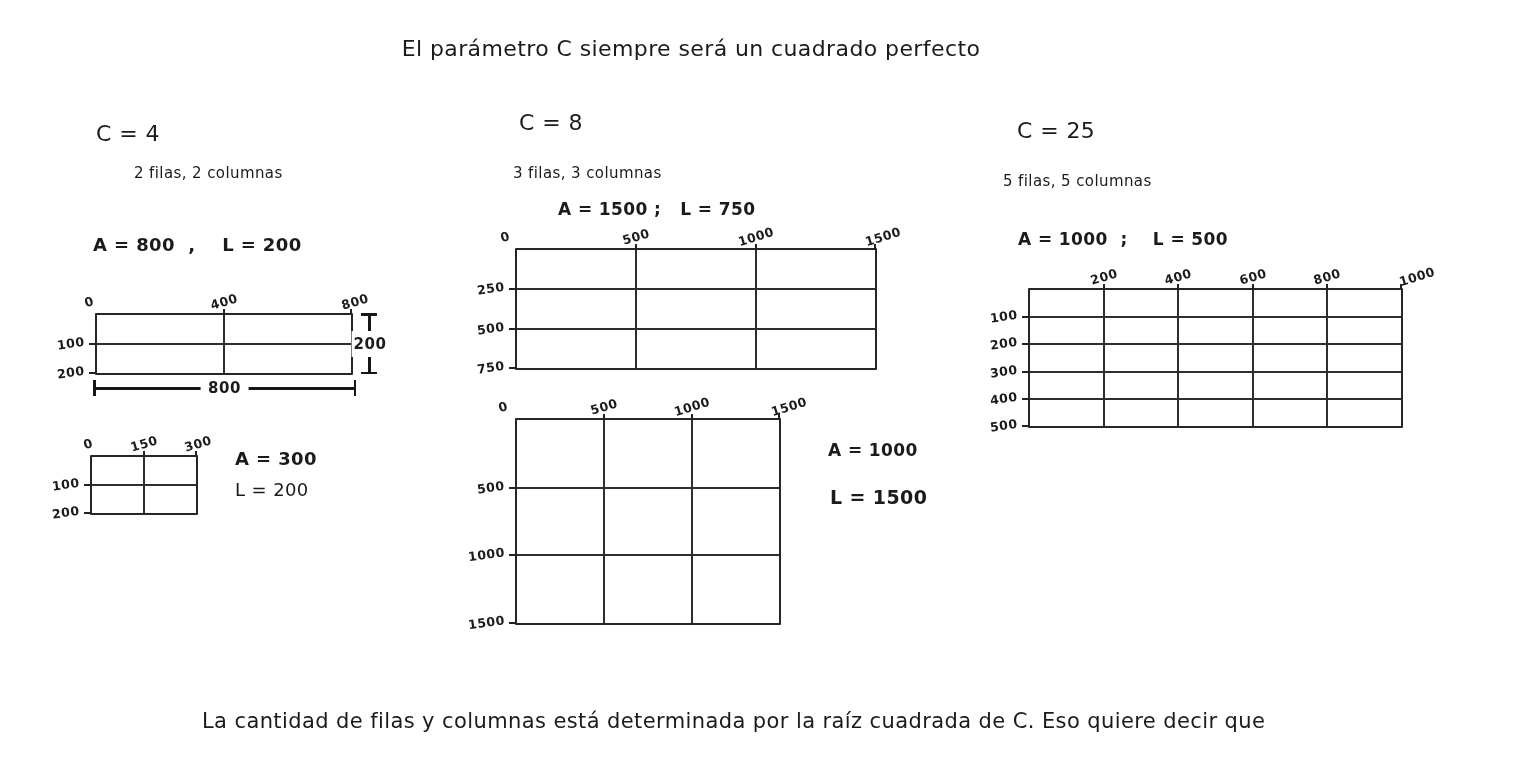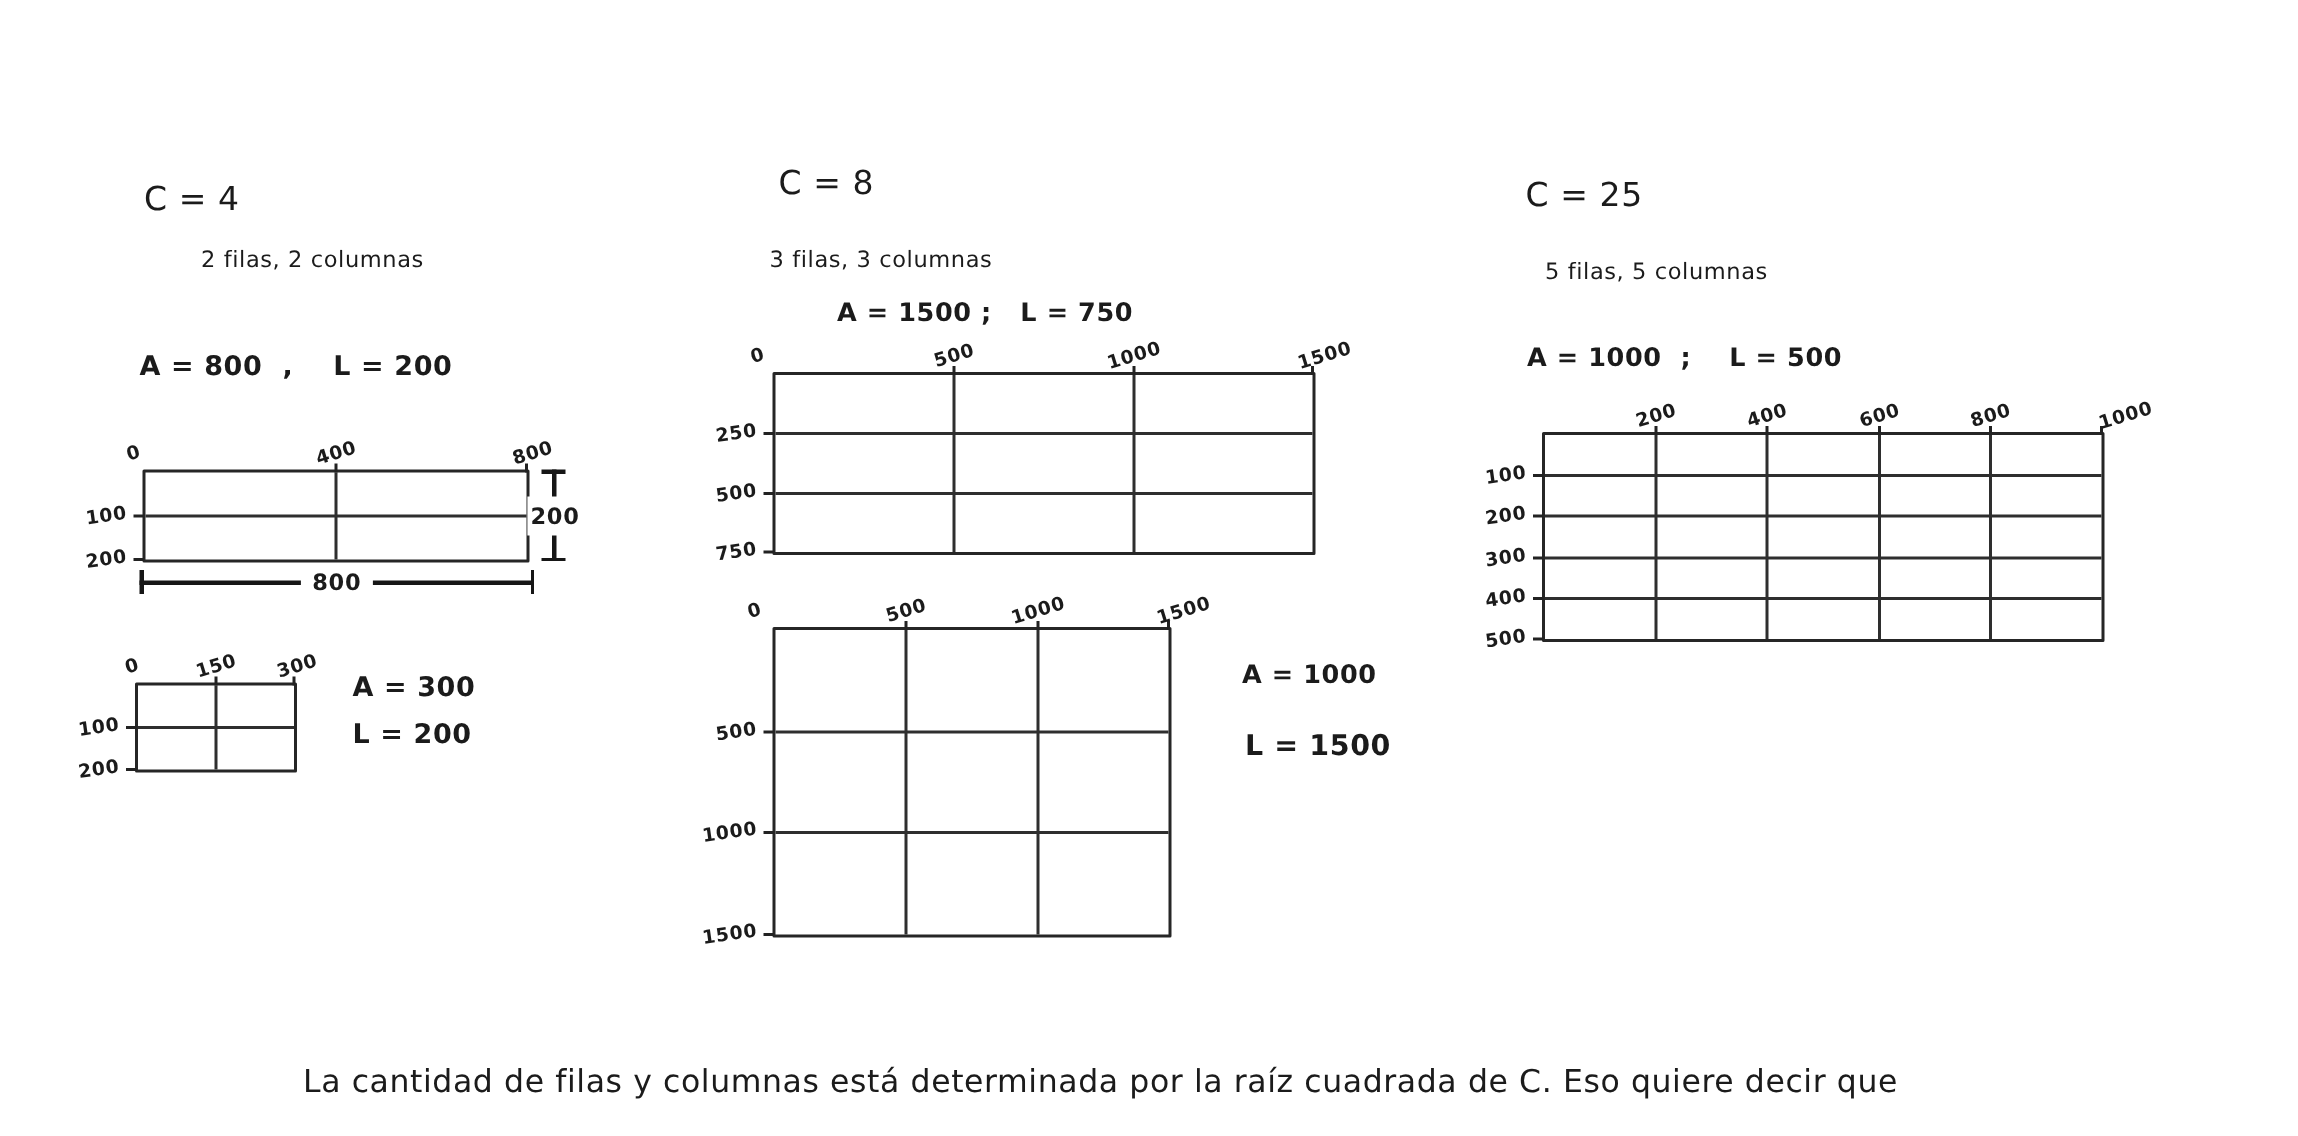--- a/index.html
+++ b/index.html
@@ -17,25 +17,25 @@
 
   #c4-title{left:96px;top:121px;}
   #c4-sub{left:134px;top:164px;}
   #c4-params{left:93px;top:234px;}
 
   #c9-title{left:519px;top:110px;}
   #c9-sub{left:513px;top:164px;}
   #c9-params{left:558px;top:199px;font-size:17px;}
 
   #c25-title{left:1017px;top:118px;}
-  #c25-sub{left:1030px;top:172px;}
+  #c25-sub{left:1003px;top:172px;}
   #c25-params{left:1018px;top:229px;font-size:17px;}
 
   #c4-small-a{left:235px;top:448px;font-size:18px;font-weight:700;}
-  #c4-small-l{left:235px;top:479px;font-size:18px;font-weight:700;}
+  #c4-small-l{left:235px;top:479px;font-size:18px;font-weight:400;}
   #c9-big-a{left:828px;top:440px;font-size:17px;font-weight:700;}
   #c9-big-l{left:830px;top:486px;font-size:19px;font-weight:700;}
 
   .footer{left:202px;top:644px;font-size:21px;line-height:31px;white-space:pre;}
 
   
   .hgrid{position:absolute;border:2px solid #262626;box-sizing:border-box;border-radius:1px;}
   .gl{position:absolute;background:#2e2e2e;}
   .gl.v{top:0;bottom:0;width:2px;transform:translateX(-1px);}
   .gl.h{left:0;right:0;height:2px;transform:translateY(-1px);}
@@ -60,20 +60,21 @@
   #c4-hbracket .main{left:7px;top:0;bottom:0;width:2.5px;}
   #c4-hbracket .capt{top:0;left:0;right:0;height:2.5px;}
   #c4-hbracket .capb{bottom:0;left:0;right:0;height:2.5px;}
   #c4-hbracket .blabel{left:9px;top:50%;transform:translate(-50%,-50%);padding:4px 2px;}
 </style>
 </head>
 <body>
 
 <div class="canvas">
 
+  <div class="txt title">El parámetro C siempre será un cuadrado perfecto</div>
 
   <div class="txt c-label" id="c4-title">C = 4</div>
   <div class="txt sub-label" id="c4-sub">2 filas, 2 columnas</div>
   <div class="txt param-label" id="c4-params">A = 800  ,    L = 200</div>
 
   <div class="txt c-label" id="c9-title">C = 8</div>
   <div class="txt sub-label" id="c9-sub">3 filas, 3 columnas</div>
   <div class="txt param-label" id="c9-params">A = 1500 ;   L = 750</div>
 
   <div class="txt c-label" id="c25-title">C = 25</div>

